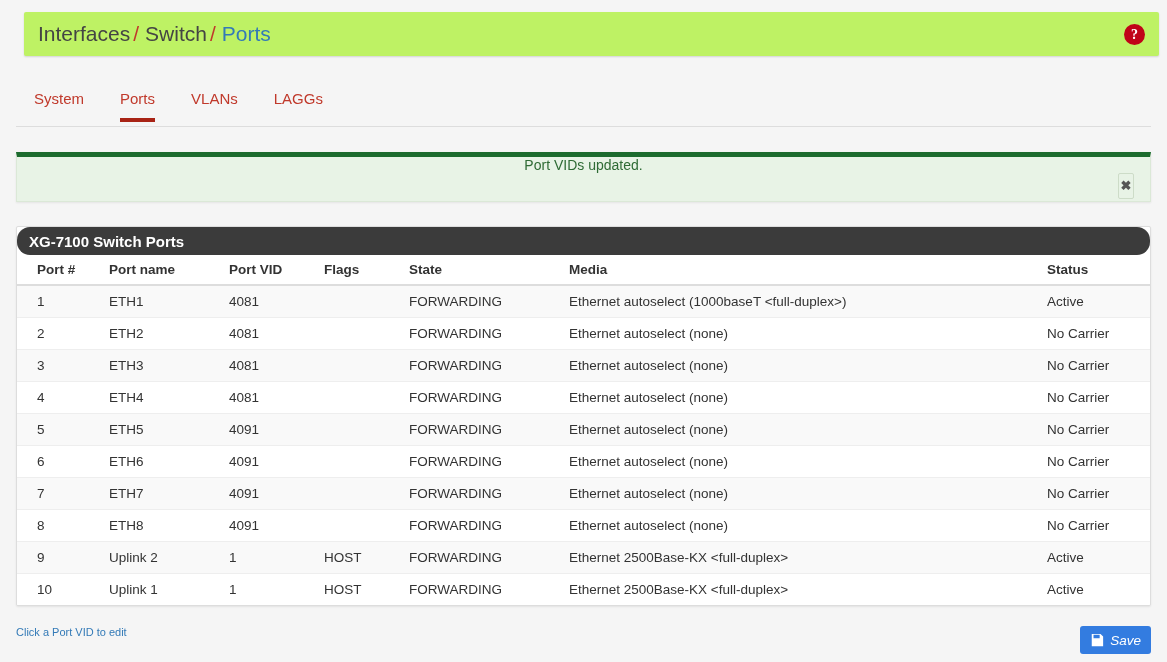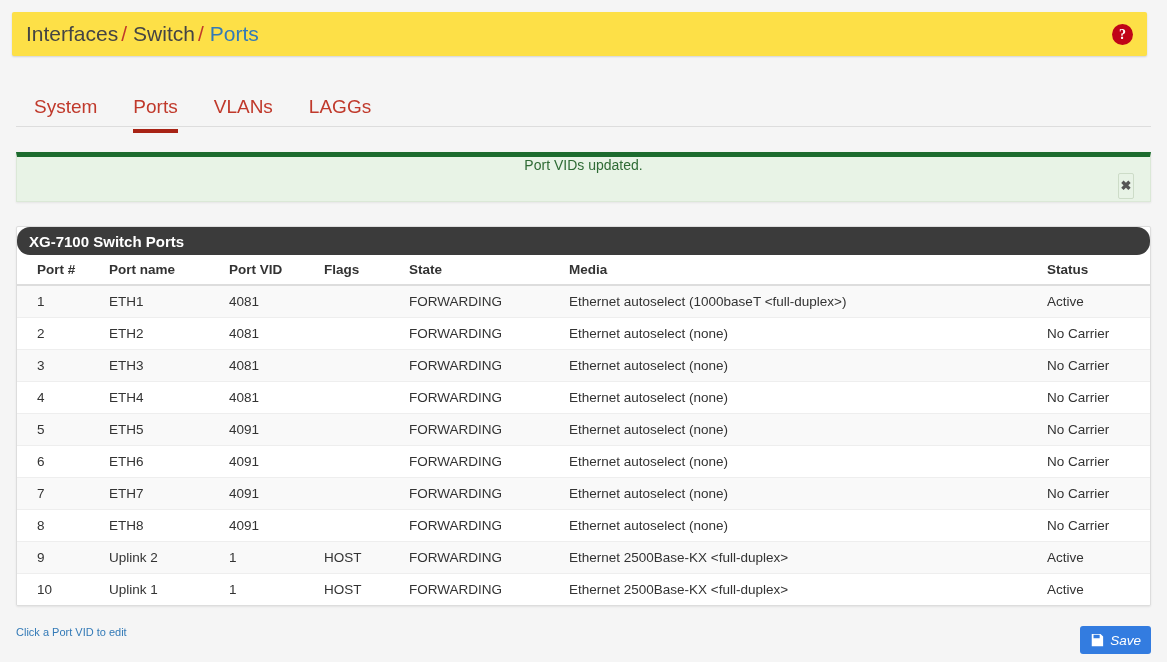--- a/index.html
+++ b/index.html
@@ -9,23 +9,23 @@
     background: #f5f5f5;
     font-family: "Liberation Sans", sans-serif;
     font-size: 14px;
     color: #333;
     overflow: hidden;
   }
 
   
   .breadcrumb-bar {
     position: absolute;
-    left: 12px; top: 12px;
+    left: 24px; top: 12px;
     width: 1135px; height: 44px;
-    background: #fde047;
+    background: #bef264;
     border-radius: 2px;
     box-shadow: 0 1px 2px rgba(0,0,0,.14);
     display: flex;
     align-items: center;
     padding: 0 14px;
   }
   .crumb {
     font-size: 21px;
     color: #444;
     white-space: nowrap;
@@ -57,24 +57,23 @@
     width: 1135px; height: 49px;
     border-bottom: 1px solid #ddd;
     display: flex;
     align-items: flex-start;
     padding-top: 12px;
   }
   .tab {
     position: relative;
     padding: 0 18px 14px 18px;
     color: #c0392b;
-    font-size: 19px;
+    font-size: 15px;
     cursor: pointer;
     white-space: nowrap;
-    margin-top: 6px;
   }
   .tab.active::after {
     content: "";
     position: absolute;
     left: 18px; right: 18px; bottom: -1px;
     height: 4px;
     background: #a82315;
   }
 
   

